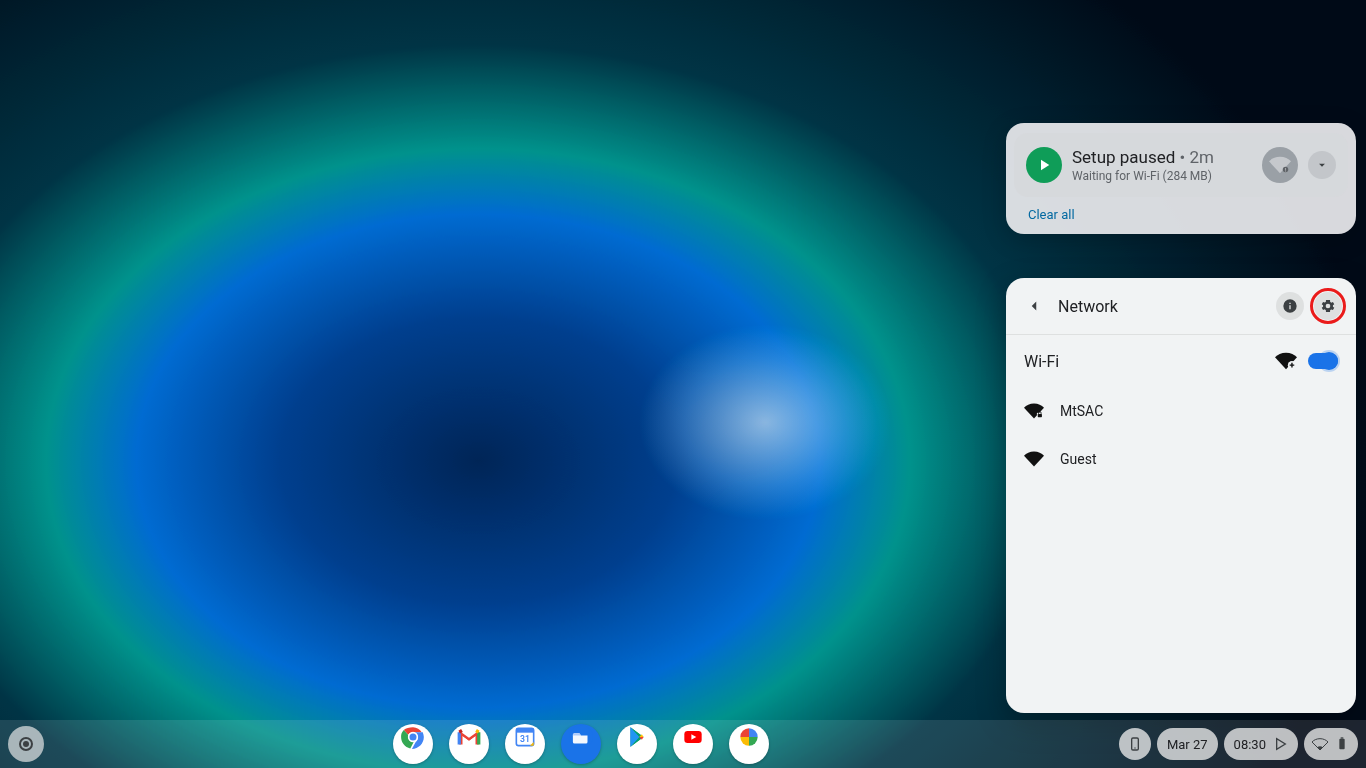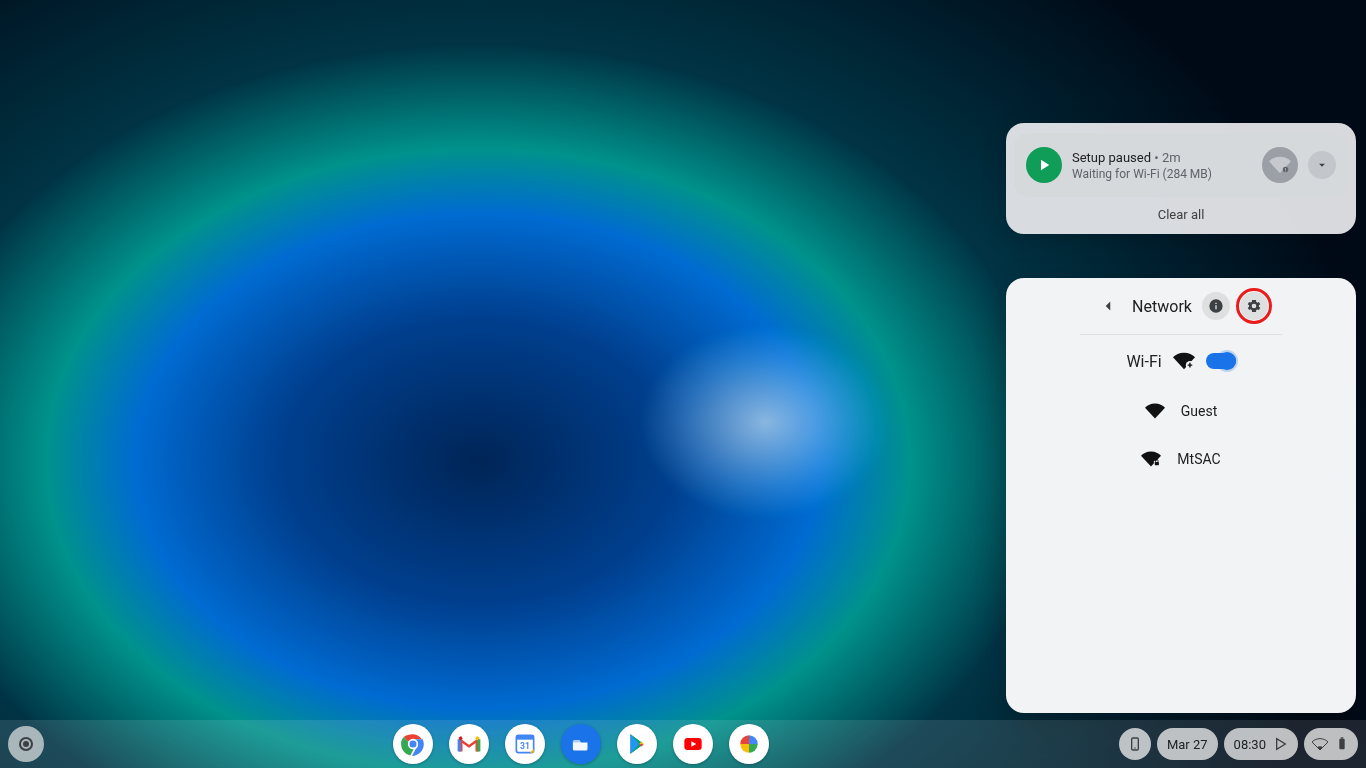--- a/index.html
+++ b/index.html
@@ -29,21 +29,21 @@
 .launcher-btn {
   position: relative; width: 36px; height: 36px; border-radius: 50%;
   background: rgba(230,230,230,0.7); display:flex; align-items:center; justify-content:center;
 }
 .launcher-btn .ring { width:14px; height:14px; border:2px solid #3c4043; border-radius:50%; }
 .launcher-btn .dot { position:absolute; width:6px; height:6px; background:#3c4043; border-radius:50%; }
 
 .shelf-center { position:relative; display:flex; gap:16px; }
 .app-ico {
   width:40px; height:40px; border-radius:50%; background:#fff;
-  display:flex; align-items:center; justify-content:center;
+  display:flex; align-items:flex-start; justify-content:center;
   box-shadow: 0 1px 3px rgba(0,0,0,0.25);
   position:relative; overflow:hidden;
 }
 .app-ico svg { width:26px; height:26px; }
 
 .status-tray {
   position:relative; display:flex; align-items:center; gap:6px;
   height:36px;
 }
 .pill {
@@ -66,41 +66,41 @@
   display:flex; align-items:center; gap:10px;
   padding:14px 12px;
 }
 .notif-appicon {
   width:36px; height:36px; border-radius:50%; background:#0f9d58;
   display:flex; align-items:center; justify-content:center; color:#fff;
   flex:none;
 }
 .notif-appicon svg{width:18px;height:18px;fill:#fff}
 .notif-texts { flex:1; min-width:0; }
-.notif-title { font-size:13px; color:#202124; }
+.notif-title { font-size:17px; color:#202124; }
 .notif-title .sep { color:#5f6368; }
 .notif-sub { font-size:12px; color:#5f6368; margin-top:2px; }
 .notif-wifi {
   width:36px; height:36px; border-radius:50%; background:#9aa0a6;
   display:flex; align-items:center; justify-content:center; flex:none;
 }
 .notif-wifi svg{width:22px;height:22px;fill:#cfd2d6}
 .notif-chevcirc{
   width:28px;height:28px;border-radius:50%;background:rgba(160,162,168,0.35);
   display:flex;align-items:center;justify-content:center;flex:none;
 }
 .notif-chevcirc svg{width:14px;height:14px;fill:#3c4043}
-.clear-row{ text-align:center; padding:10px 14px 4px; color:#404040; font-size:13px; }
+.clear-row{ text-align:left; padding:10px 14px 4px; color:#0369a1; font-size:13px; }
 
 
 #net-panel {
   position:absolute; right:10px; top:278px; width:350px; height:435px;
   background:#f1f3f4; border-radius:18px;
   box-shadow:0 10px 30px rgba(0,0,0,0.25);
-  display:flex; flex-direction:column; overflow:hidden;align-items:center;
+  display:flex; flex-direction:column; overflow:hidden;
 }
 .np-header{
   display:flex; align-items:center; gap:10px; padding:14px 14px;
   border-bottom:1px solid rgba(0,0,0,0.08);
 }
 .np-back{ width:28px; height:28px; display:flex;align-items:center;justify-content:center; border-radius:50%; }
 .np-back svg{width:18px;height:18px;fill:#3c4043}
 .np-title{ font-size:16px; color:#202124; flex:1; }
 .np-ico{
   width:28px;height:28px;border-radius:50%;background:rgba(0,0,0,0.08);
@@ -193,34 +193,34 @@
     <span class="wifi-add">
       <svg viewBox="0 0 24 24">
           <path d="M12 3C7 3 2.7 5 0 8l12 13L24 8c-2.7-3-7-5-12-5z"></path>
           <circle cx="18.5" cy="16.5" r="4.5" fill="#f1f3f4"></circle>
           <path d="M18.5 14v5M16 16.5h5" stroke="#111" stroke-width="1.5"></path>
         </svg>
     </span>
     <span class="switch"></span>
   </div>
 
-  <div class="net-item">
-    <svg viewBox="0 0 24 24">
-        <path d="M12 3C7 3 2.7 5 0 8l12 13L24 8c-2.7-3-7-5-12-5z"></path>
-      </svg>
-    <span>Guest</span>
-  </div>
   <div class="net-item">
     <svg viewBox="0 0 24 24">
       <path d="M12 3C7 3 2.7 5 0 8l12 13L24 8c-2.7-3-7-5-12-5z"></path>
       <rect x="15.5" y="14" width="7" height="6" rx="1" fill="#f1f3f4"></rect>
       <rect x="16.5" y="15.5" width="5" height="4" rx="0.8" fill="#111"></rect>
       <path d="M17.5 15.5v-1.2a1.5 1.5 0 013 0v1.2" fill="none" stroke="#111" stroke-width="1"></path>
     </svg>
     <span>MtSAC</span>
+  </div>
+  <div class="net-item">
+    <svg viewBox="0 0 24 24">
+        <path d="M12 3C7 3 2.7 5 0 8l12 13L24 8c-2.7-3-7-5-12-5z"></path>
+      </svg>
+    <span>Guest</span>
   </div>
 </div>
 
 <div id="shelf">
   <div class="launcher-btn">
     <span class="ring"></span>
     <span class="dot"></span>
   </div>
 
   <div class="shelf-center">

